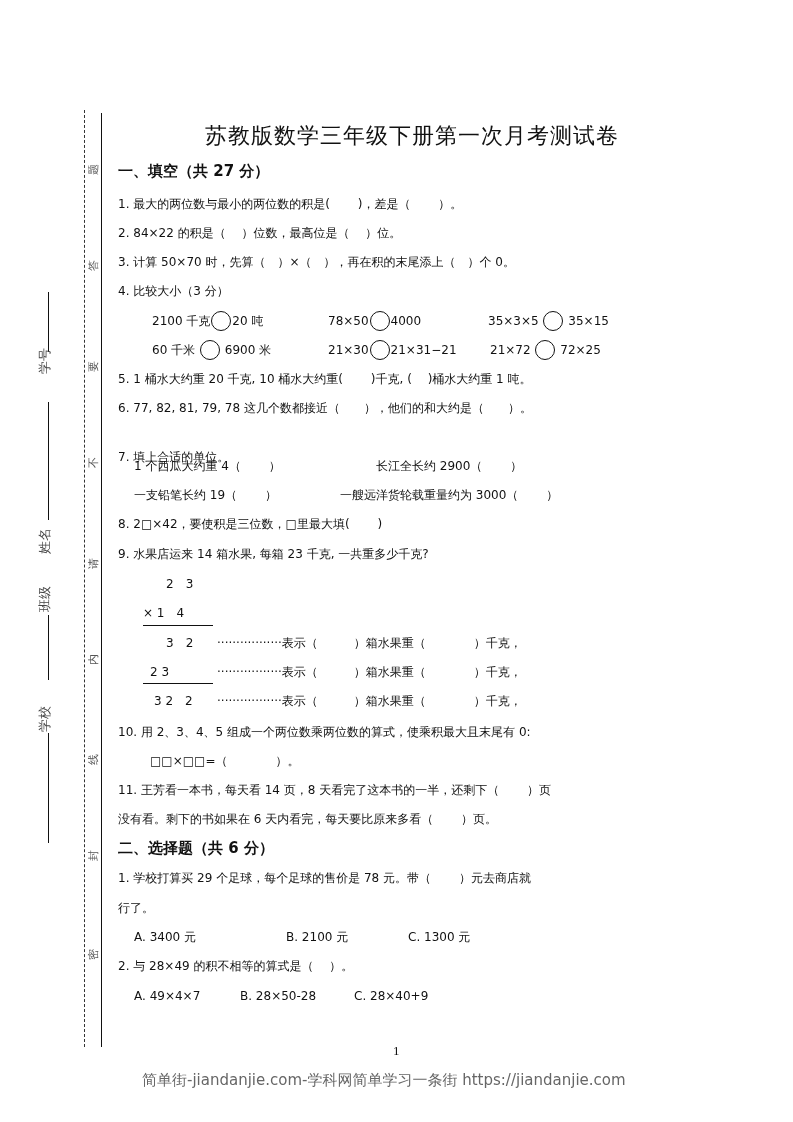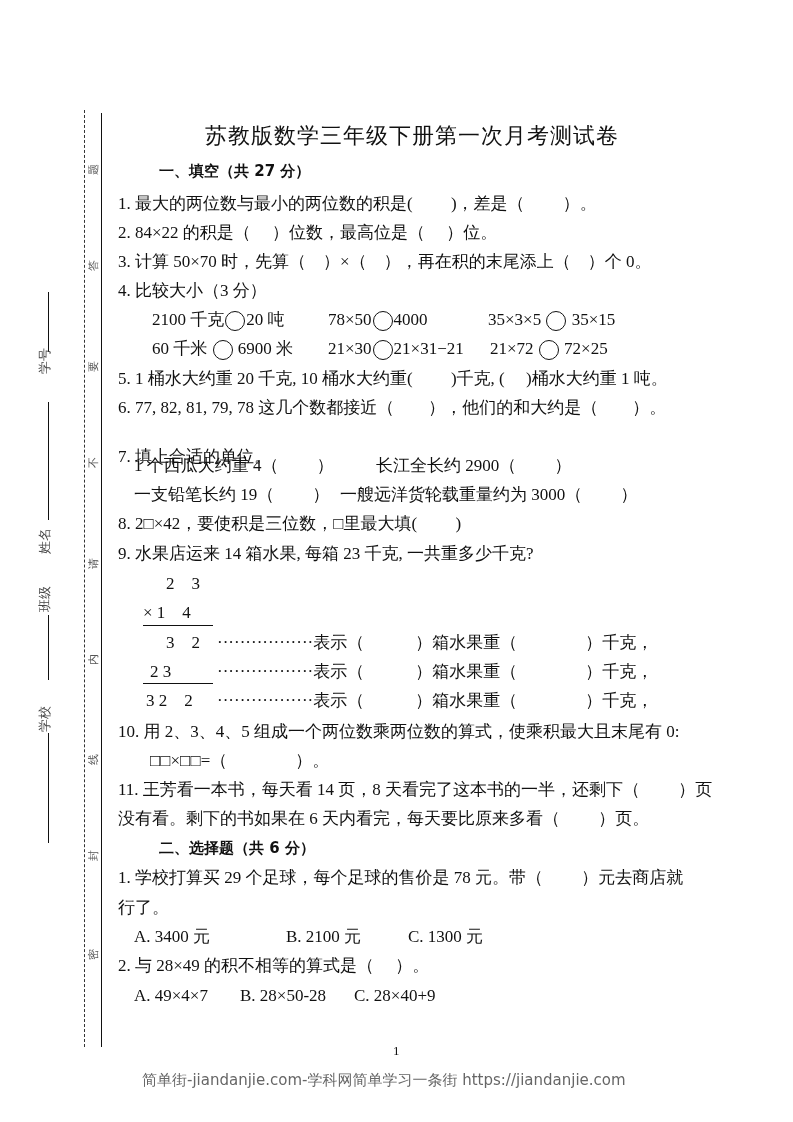--- a/index.html
+++ b/index.html
@@ -1,21 +1,21 @@
 <!DOCTYPE html>
 <html><head>
 <meta charset="utf-8">
 <style>
   html, body { margin: 0; padding: 0; background: #ffffff; }
   body { width: 793px; height: 1122px; position: relative; overflow: hidden;
          font-family: "DejaVu Sans", "Liberation Sans", sans-serif; color: #111; }
   .abs { position: absolute; white-space: nowrap; }
-  .line { font-size: 17px; line-height: 18px; font-family: Liberation Serif, serif; }
+  .line { font-size: 12px; line-height: 18px; }
   .title { font-size: 22px; font-weight: normal; letter-spacing: 1px; color: #111; }
-  .section { font-size: 15px; font-weight: bold; margin-left: 41px; }
+  .section { font-size: 15px; font-weight: bold; }
   .dash-v { position: absolute; left: 84px; top: 110px; height: 937px; width: 0;
             border-left: 1.5px dashed #333; }
   .solid-v { position: absolute; left: 101px; top: 113px; height: 934px; width: 0;
              border-left: 1.5px solid #111; }
   .seal { position: absolute; left: 86px; width: 14px; font-size: 11px; color: #555;
           transform: rotate(-90deg); transform-origin: center; text-align: center; }
   .field-label { position: absolute; font-size: 13px; color: #444; transform: rotate(-90deg);
                  transform-origin: center; white-space: nowrap; }
   .field-line { position: absolute; left: 48px; width: 0; border-left: 1.5px solid #111; }
   .circle { display: inline-block; width: 20px; height: 20px; border: 1.5px solid #111;
@@ -88,21 +88,21 @@
 <div class="abs line" style="left:118px;top:545px">9. 水果店运来 14 箱水果, 每箱 23 千克, 一共重多少千克?</div>
 
 <div class="abs line" style="left:166px;top:575px">2　3</div>
 <div class="abs line" style="left:143px;top:604px">× 1　4</div>
 <div class="hr" style="left:143px;top:625px;width:70px"></div>
 <div class="abs line" style="left:166px;top:634px">3　2</div>
 <div class="abs line" style="left:217px;top:634px">·················表示（　　　）箱水果重（　　　　）千克，</div>
 <div class="abs line" style="left:150px;top:663px">2 3</div>
 <div class="abs line" style="left:217px;top:663px">·················表示（　　　）箱水果重（　　　　）千克，</div>
 <div class="hr" style="left:143px;top:683px;width:70px"></div>
-<div class="abs line" style="left:146px;top:692px">3 2　2</div>
+<div class="abs line" style="left:154px;top:692px">3 2　2</div>
 <div class="abs line" style="left:217px;top:692px">·················表示（　　　）箱水果重（　　　　）千克，</div>
 
 <div class="abs line" style="left:118px;top:723px">10. 用 2、3、4、5 组成一个两位数乘两位数的算式，使乘积最大且末尾有 0:</div>
 <div class="abs line" style="left:150px;top:752px">□□×□□=（　　　　）。</div>
 <div class="abs line" style="left:118px;top:781px">11. 王芳看一本书，每天看 14 页，8 天看完了这本书的一半，还剩下（　　 ）页</div>
 <div class="abs line" style="left:118px;top:810px">没有看。剩下的书如果在 6 天内看完，每天要比原来多看（　　 ）页。</div>
 
 <div class="abs section" style="left:118px;top:839px">二、选择题（共 6 分）</div>
 <div class="abs line" style="left:118px;top:869px">1. 学校打算买 29 个足球，每个足球的售价是 78 元。带（　　 ）元去商店就</div>
 <div class="abs line" style="left:118px;top:899px">行了。</div>

